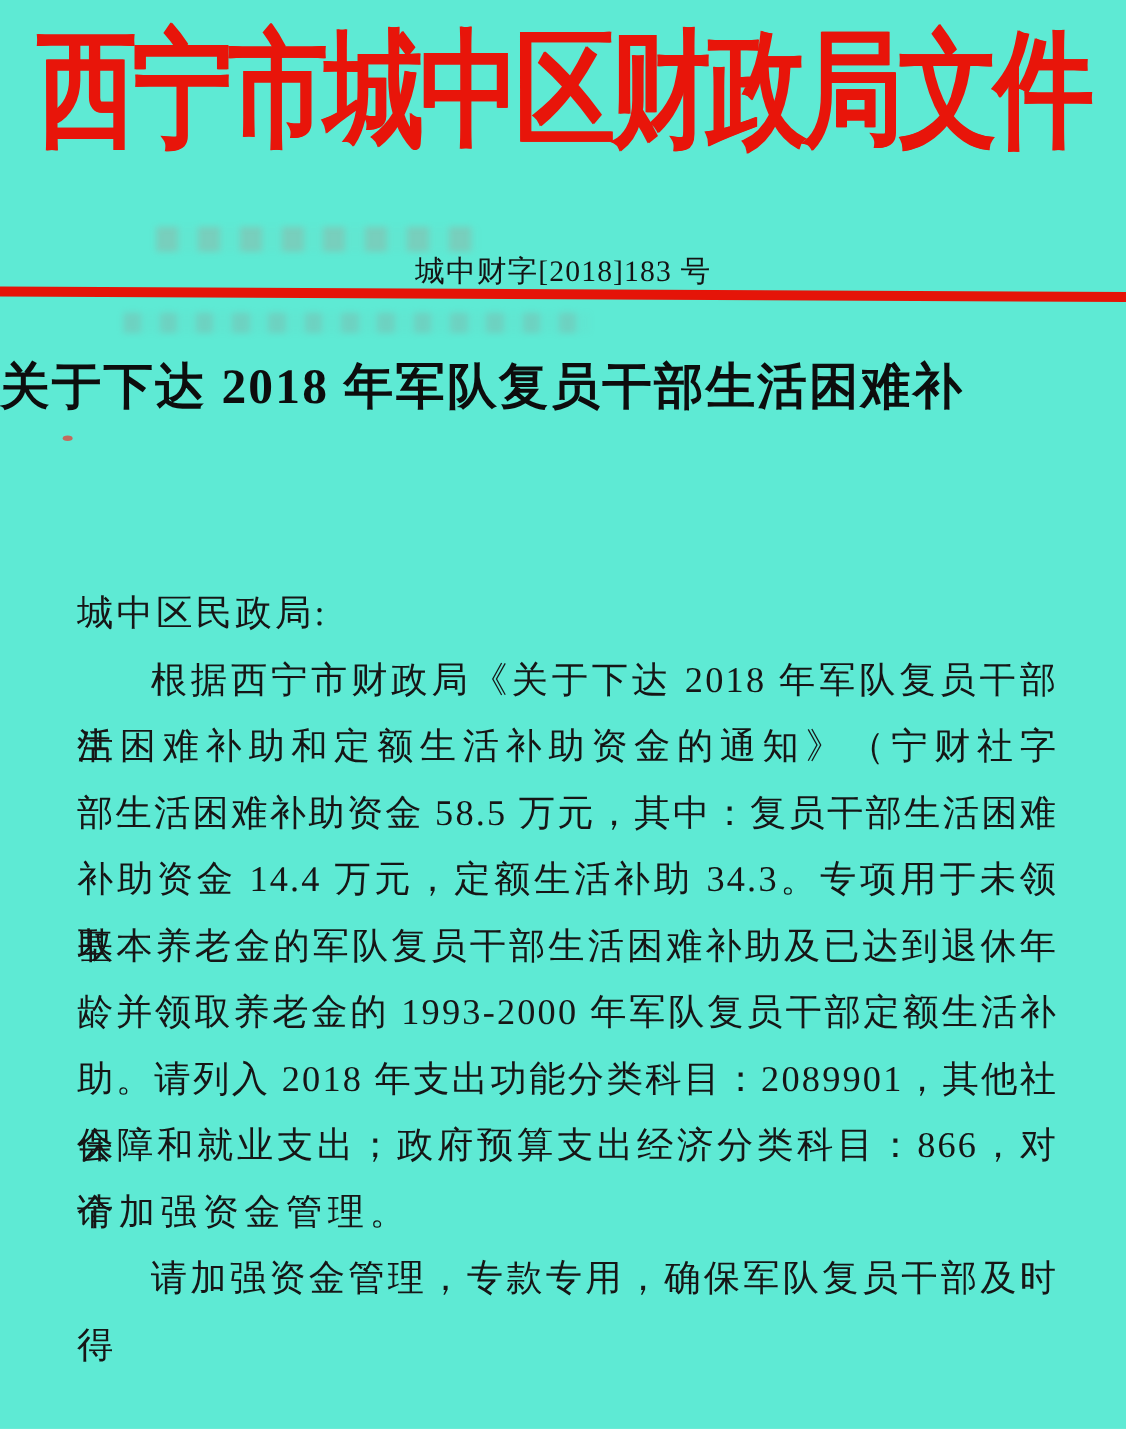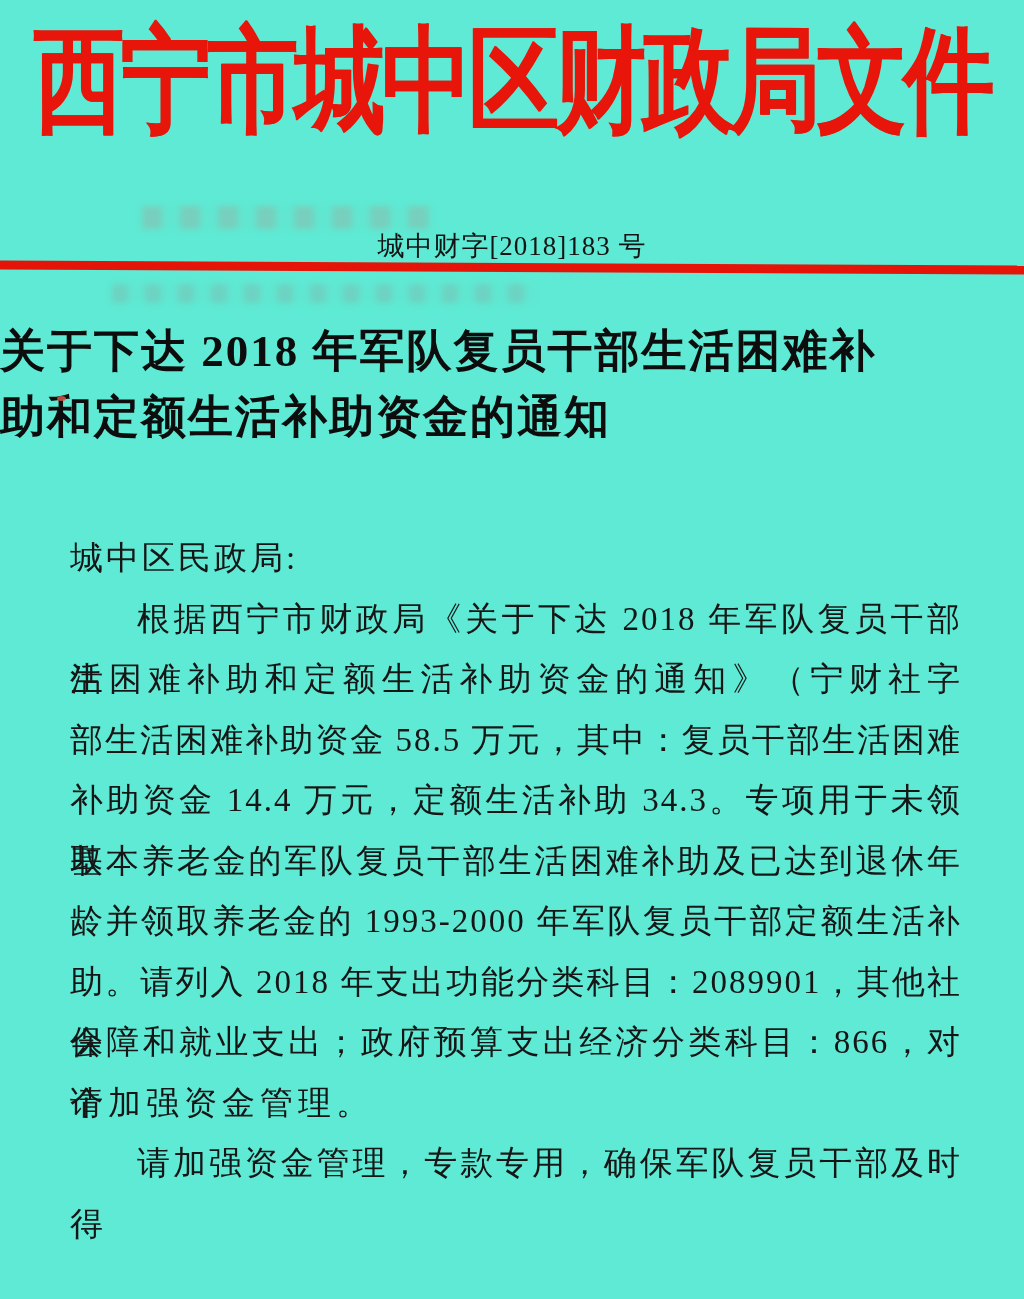--- a/index.html
+++ b/index.html
@@ -131,21 +131,20 @@
   <div class="smudge smudge-1"></div>
 
   <div class="doc-number">城中财字[2018]183 号</div>
 
   <div class="red-rule"></div>
 
   <div class="smudge smudge-2"></div>
 
   <div class="doc-title">
     <div>关于下达 2018 年军队复员干部生活困难补</div>
-    <div>助和定额生活补助资金的通知</div>
   </div>
 
   <div class="ink-speck"></div>
 
   <div class="body-block">
     <div class="bline salutation">城中区民政局:</div>
     <div class="bline just indent">根据西宁市财政局《关于下达 2018 年军队复员干部生</div>
     <div class="bline just">活困难补助和定额生活补助资金的通知》（宁财社字</div>
     <div class="bline just">部生活困难补助资金 58.5 万元，其中：复员干部生活困难</div>
     <div class="bline just">补助资金 14.4 万元，定额生活补助 34.3。专项用于未领取</div>

